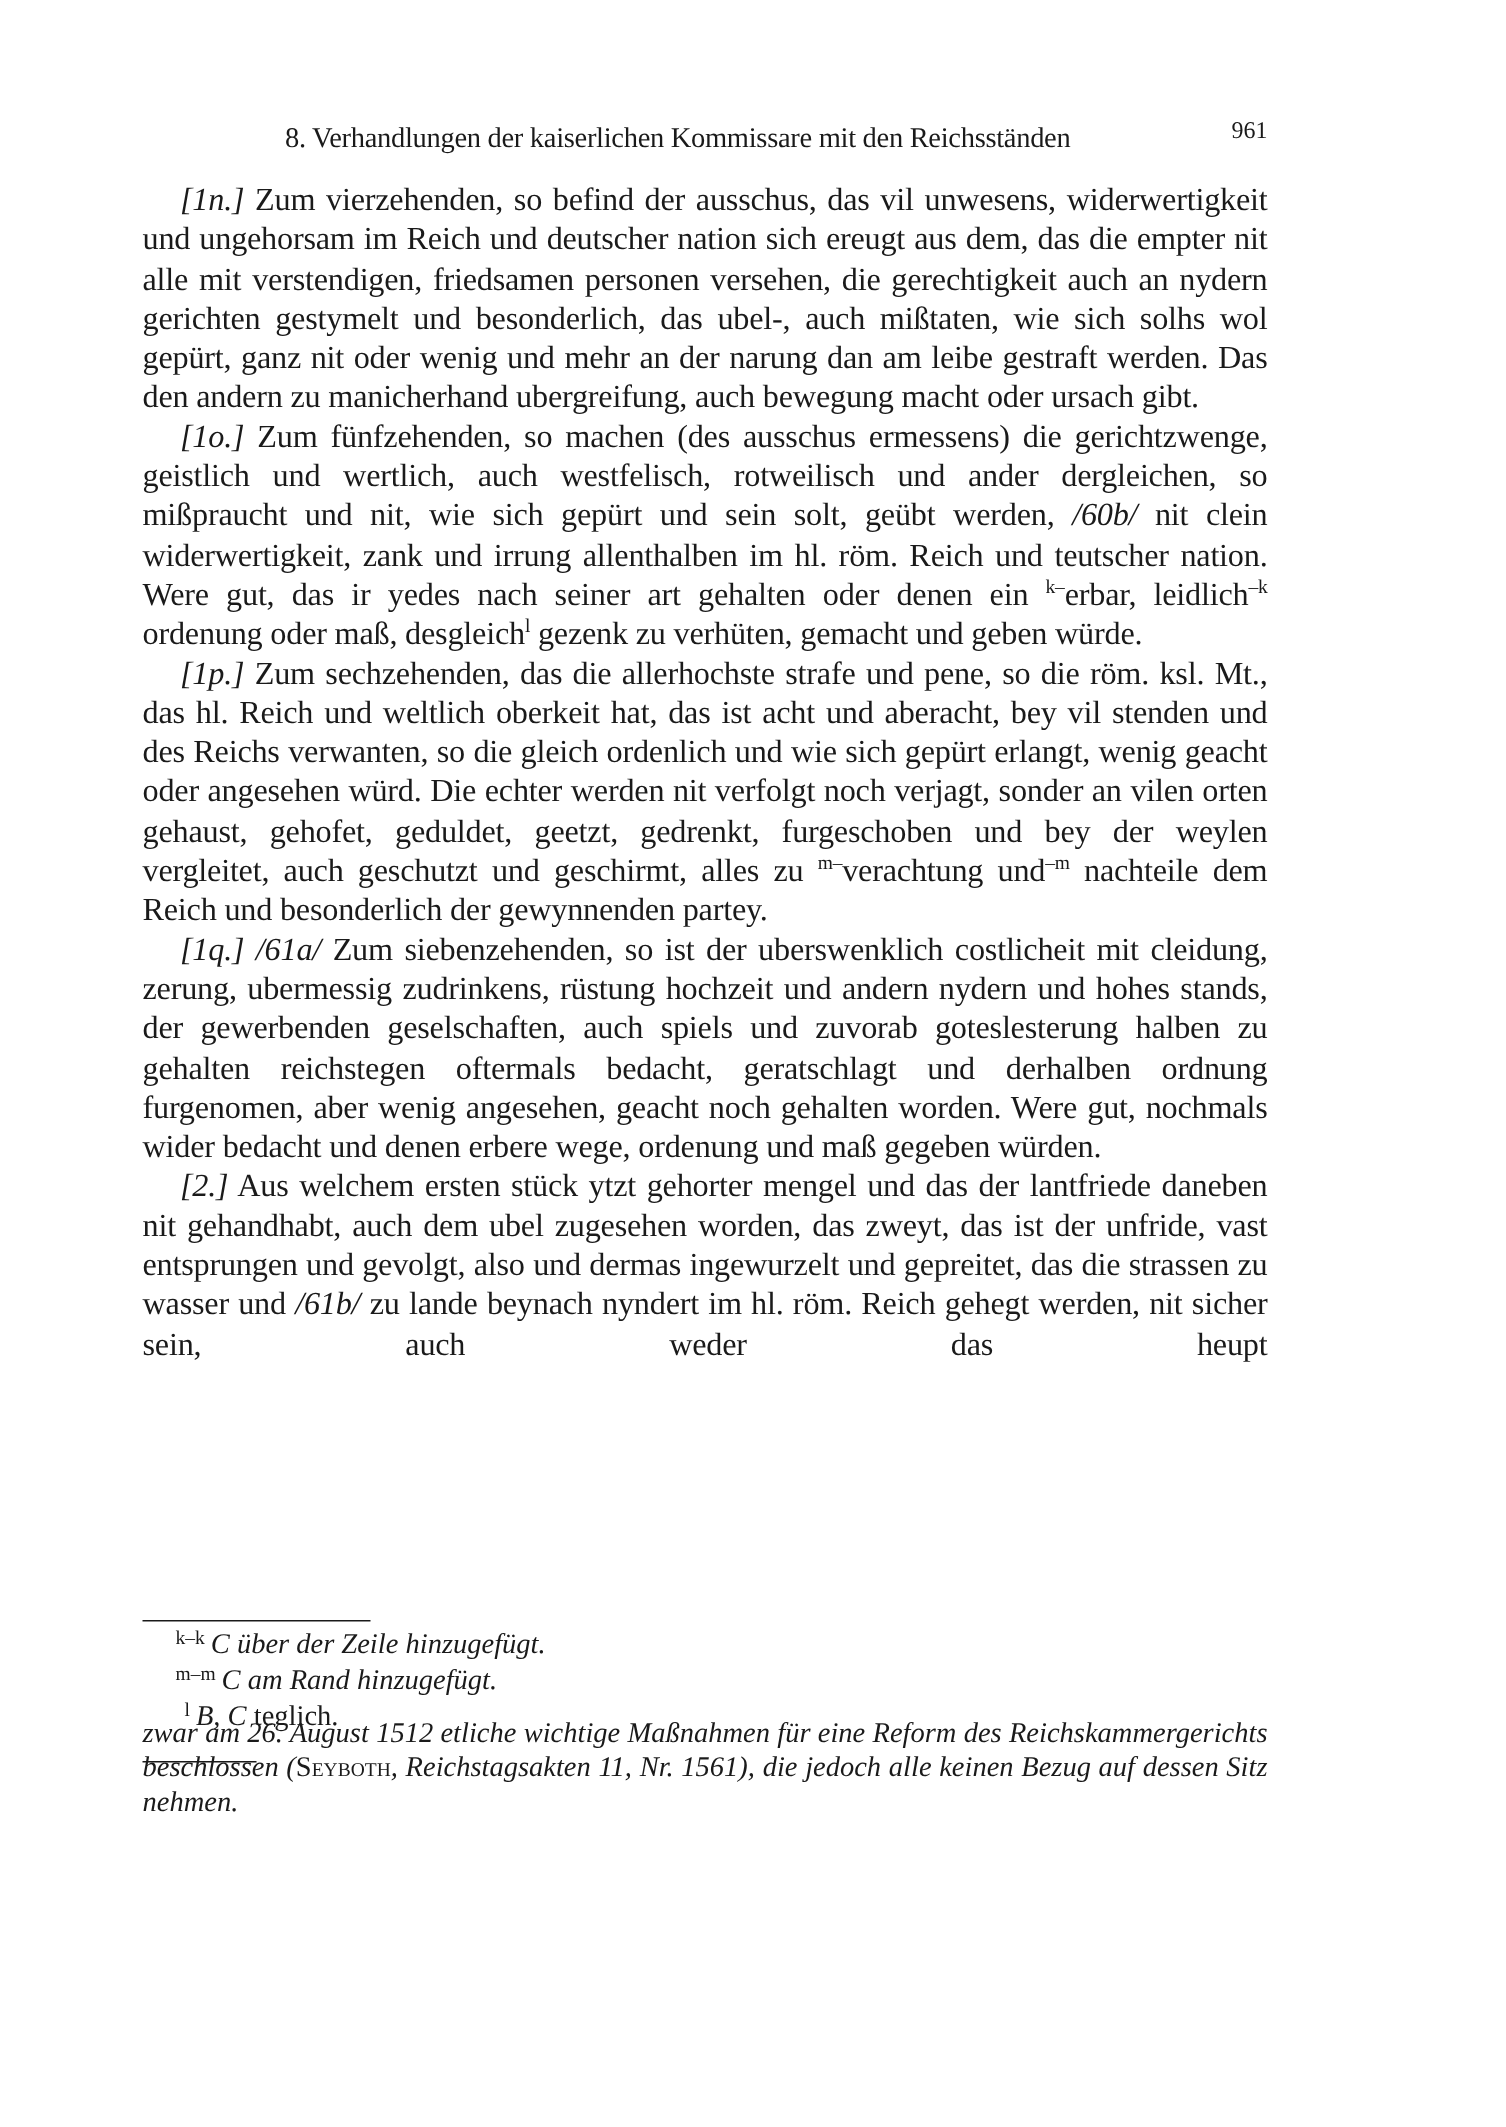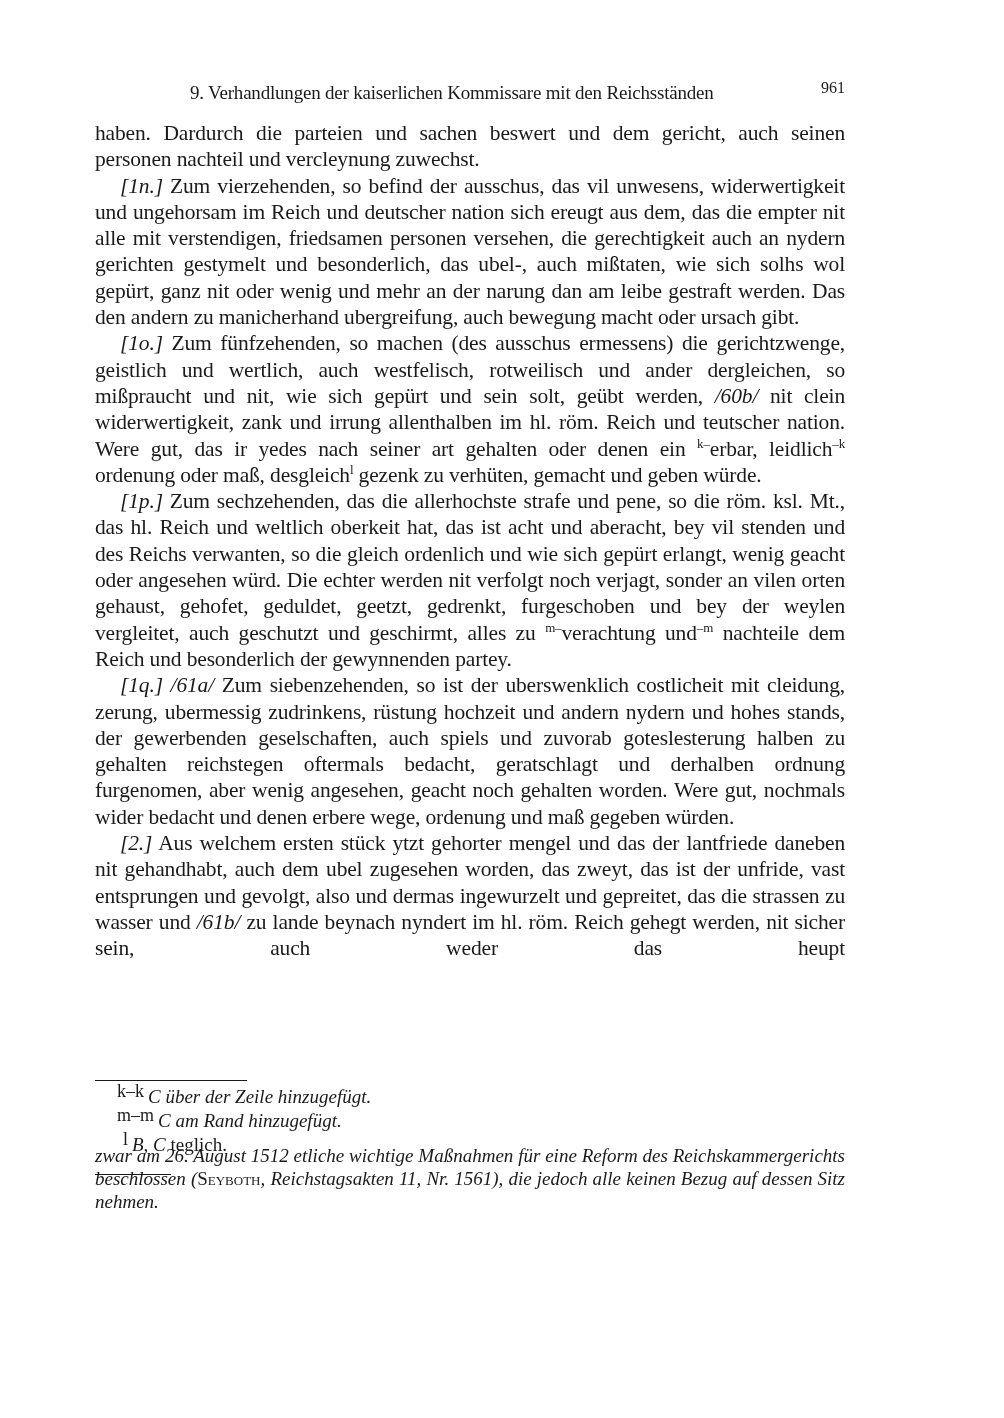--- a/index.html
+++ b/index.html
@@ -11,37 +11,36 @@
   .rh-page { position: absolute; right: 0; top: 0; font-size: 16px; }
   .body-text { position: absolute; top: 120px; left: 0; width: 750px; font-size: 21.5px; line-height: 26.3px;
                text-align: justify; letter-spacing: -0.15px; }
   .para { margin: 0; text-indent: 0; }
   .para.indent { text-indent: 25px; }
   .it { font-style: italic; margin-top: 48px; }
   sup { font-size: 13px; line-height: 0; vertical-align: 8px; }
   .fn-rule { position: absolute; left: 0; width: 152px; height: 0; border-top: 1.2px solid #1a1a1a; }
   .footnotes { position: absolute; top: 1085px; left: 0; width: 750px; font-size: 19px; line-height: 24px; }
   .fn { padding-left: 22px; margin: 0; }
-  .fn .mark { font-size: 18px; vertical-align: 6px; line-height: 0; margin-right: 4px; }
+  .fn .mark { font-size: 13px; vertical-align: 6px; line-height: 0; margin-right: 4px; }
   .cont-note { position: absolute; top: 1144px; left: 0; width: 750px; font-size: 19px; line-height: 23px;
                font-style: italic; text-align: justify; }
   .sc { font-style: normal; font-variant: small-caps; }
 </style>
 </head>
 <body>
 
 <div class="page">
 
   <div class="running-head">
-    <span class="rh-title">9. Verhandlungen der kaiserlichen Kommissare mit den Reichsständen</span>
+    <span class="rh-title">8. Verhandlungen der kaiserlichen Kommissare mit den Reichsständen</span>
     <span class="rh-page">961</span>
   </div>
 
   <div class="body-text">
-    <p class="para"><span>haben. Dardurch die parteien und sachen beswert und dem gericht, auch seinen personen nachteil und vercleynung zuwechst.</span></p>
 
     <p class="para indent"><span class="it">[1n.]</span><span> Zum vierzehenden, so befind der ausschus, das vil unwesens, widerwertigkeit und ungehorsam im Reich und deutscher nation sich ereugt aus dem, das die empter nit alle mit verstendigen, friedsamen personen versehen, die gerechtigkeit auch an nydern gerichten gestymelt und besonderlich, das ubel-, auch mißtaten, wie sich solhs wol gepürt, ganz nit oder wenig und mehr an der narung dan am leibe gestraft werden. Das den andern zu manicherhand ubergreifung, auch bewegung macht oder ursach gibt.</span></p>
 
     <p class="para indent"><span class="it">[1o.]</span><span> Zum fünfzehenden, so machen (des ausschus ermessens) die gerichtzwenge, geistlich und wertlich, auch westfelisch, rotweilisch und ander dergleichen, so mißpraucht und nit, wie sich gepürt und sein solt, geübt werden, </span><span class="it">/60b/</span><span> nit clein widerwertigkeit, zank und irrung allenthalben im hl. röm. Reich und teutscher nation. Were gut, das ir yedes nach seiner art gehalten oder denen ein </span><sup>k–</sup><span>erbar, leidlich</span><sup>–k</sup><span> ordenung oder maß, desgleich</span><sup>l</sup><span> gezenk zu verhüten, gemacht und geben würde.</span></p>
 
     <p class="para indent"><span class="it">[1p.]</span><span> Zum sechzehenden, das die allerhochste strafe und pene, so die röm. ksl. Mt., das hl. Reich und weltlich oberkeit hat, das ist acht und aberacht, bey vil stenden und des Reichs verwanten, so die gleich ordenlich und wie sich gepürt erlangt, wenig geacht oder angesehen würd. Die echter werden nit verfolgt noch verjagt, sonder an vilen orten gehaust, gehofet, geduldet, geetzt, gedrenkt, furgeschoben und bey der weylen vergleitet, auch geschutzt und geschirmt, alles zu </span><sup>m–</sup><span>verachtung und</span><sup>–m</sup><span> nachteile dem Reich und besonderlich der gewynnenden partey.</span></p>
 
     <p class="para indent"><span class="it">[1q.]</span> <span class="it">/61a/</span><span> Zum siebenzehenden, so ist der uberswenklich costlicheit mit cleidung, zerung, ubermessig zudrinkens, rüstung hochzeit und andern nydern und hohes stands, der gewerbenden geselschaften, auch spiels und zuvorab goteslesterung halben zu gehalten reichstegen oftermals bedacht, geratschlagt und derhalben ordnung furgenomen, aber wenig angesehen, geacht noch gehalten worden. Were gut, nochmals wider bedacht und denen erbere wege, ordenung und maß gegeben würden.</span></p>
 
     <p class="para indent" style="text-align-last: justify;"><span class="it">[2.]</span><span> Aus welchem ersten stück ytzt gehorter mengel und das der lantfriede daneben nit gehandhabt, auch dem ubel zugesehen worden, das zweyt, das ist der unfride, vast entsprungen und gevolgt, also und dermas ingewurzelt und gepreitet, das die strassen zu wasser und </span><span class="it">/61b/</span><span> zu lande beynach nyndert im hl. röm. Reich gehegt werden, nit sicher sein, auch weder das heupt</span></p>

